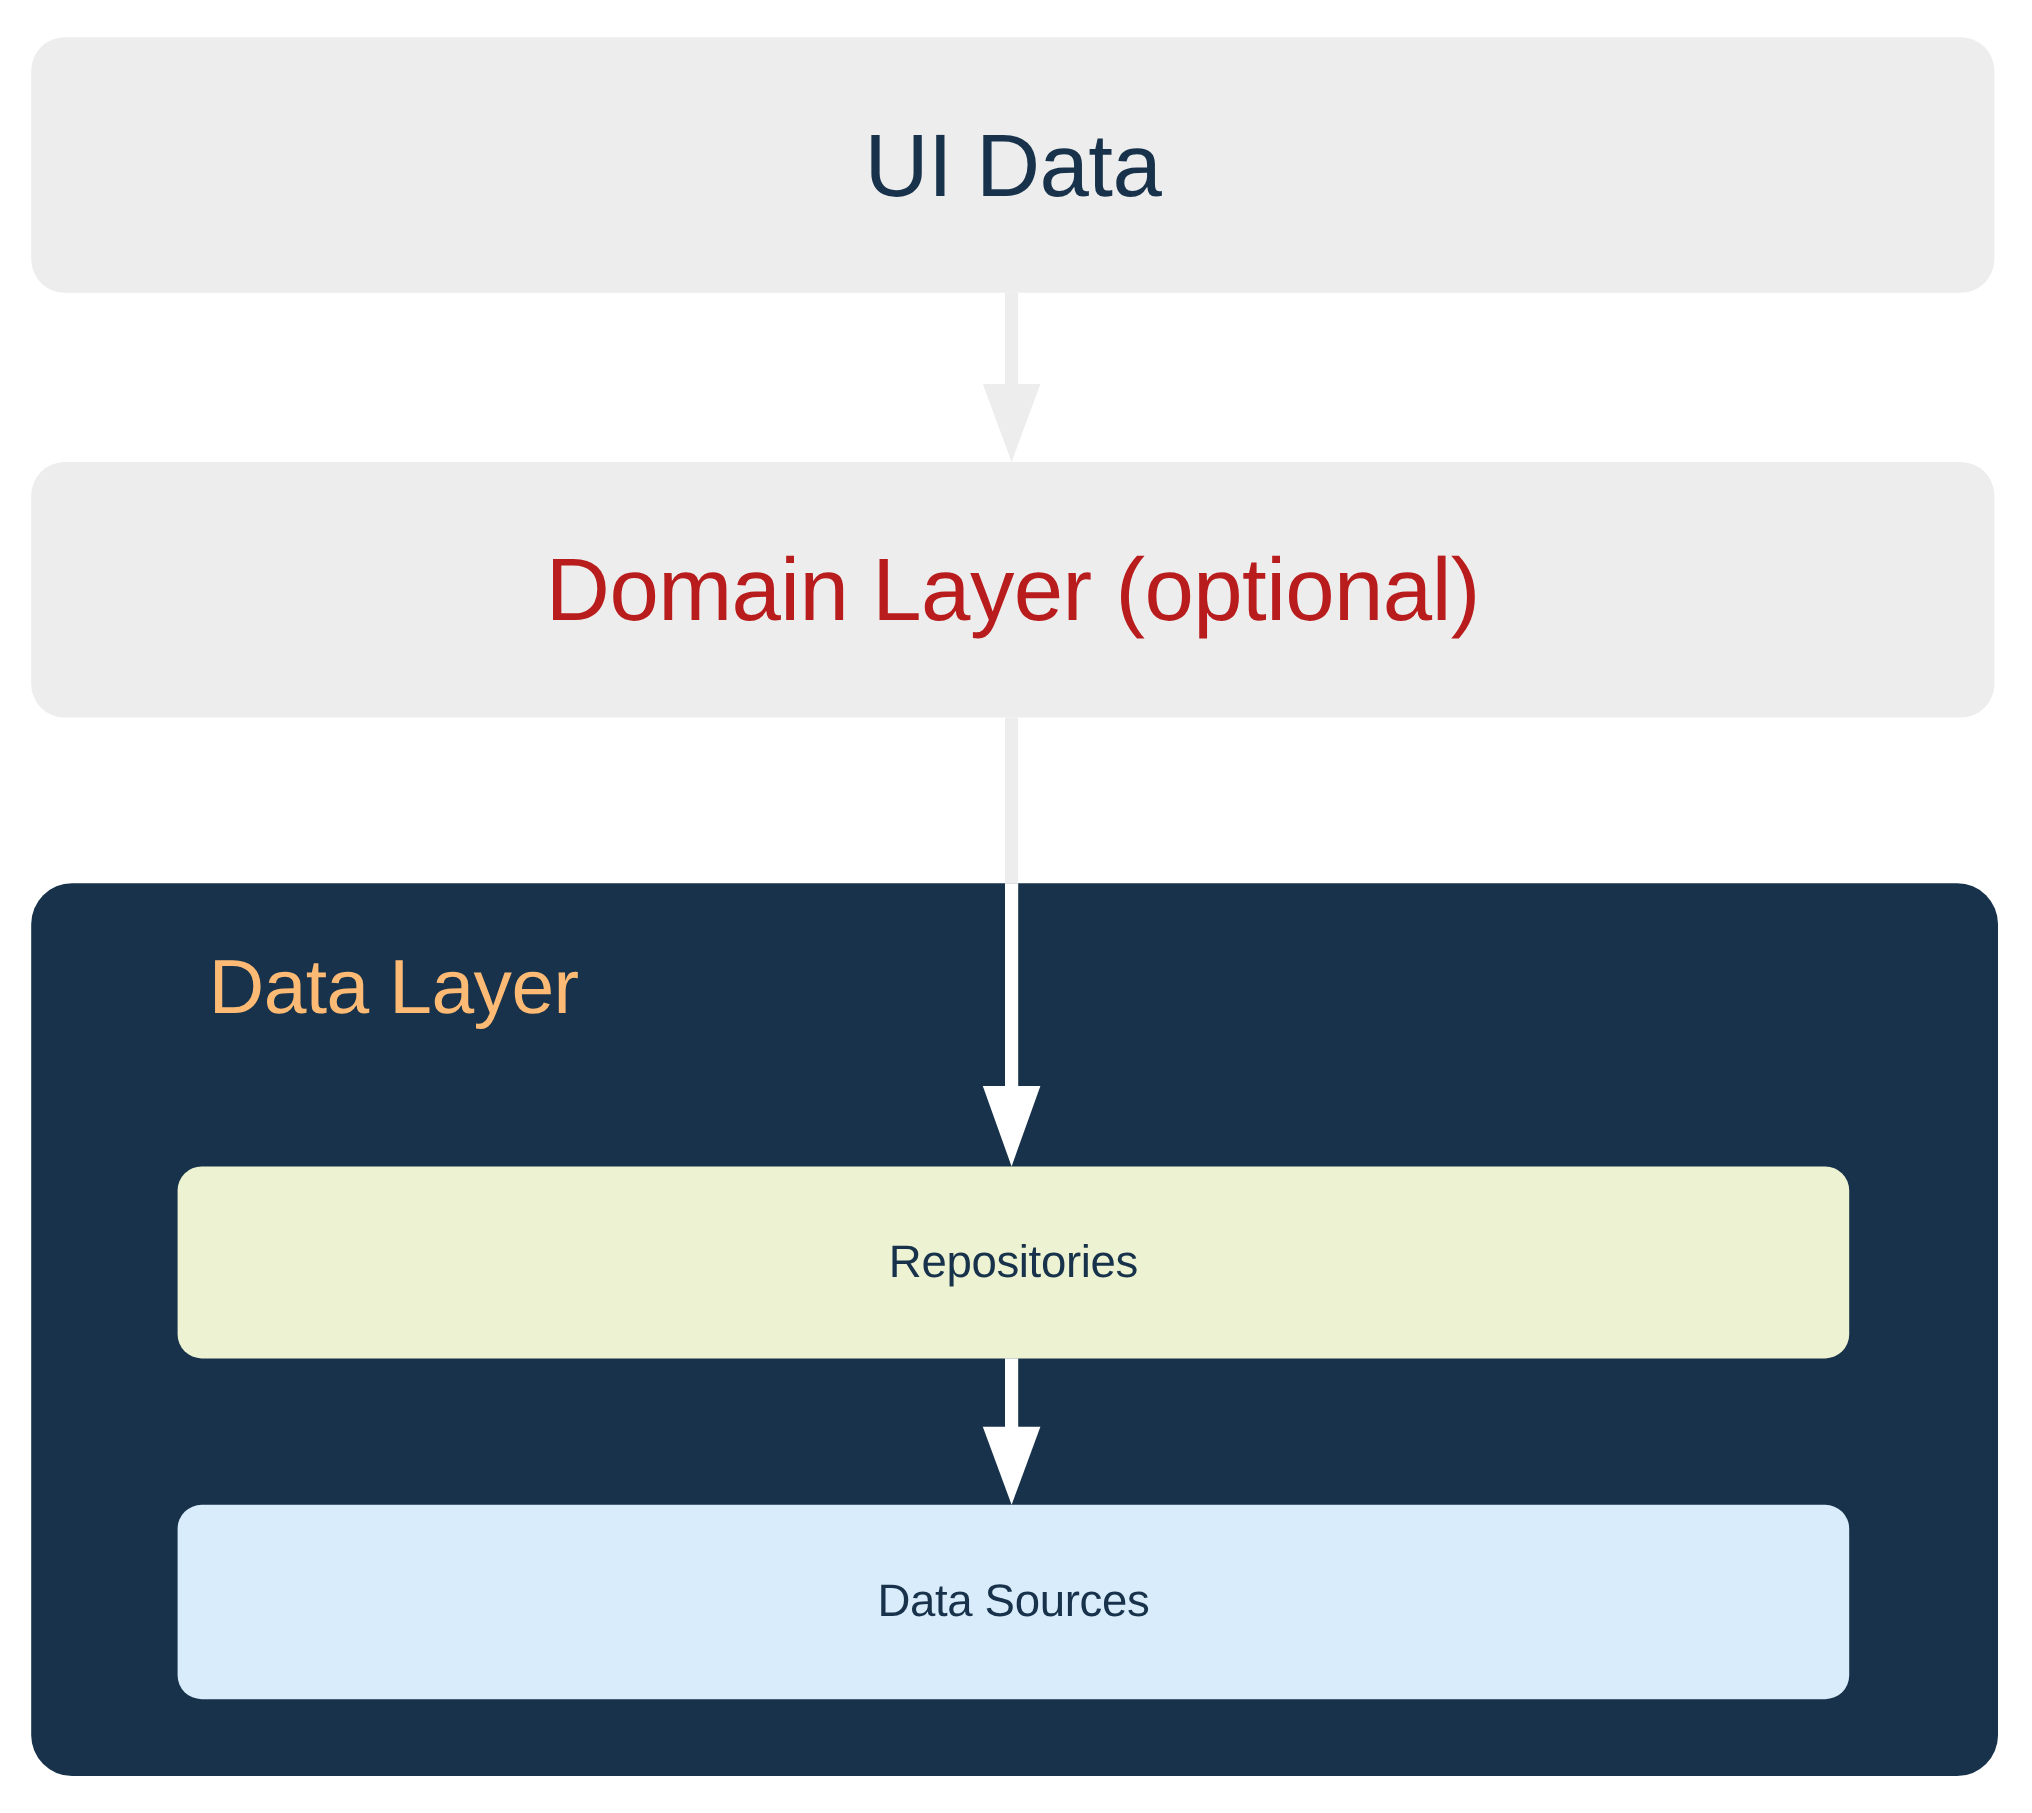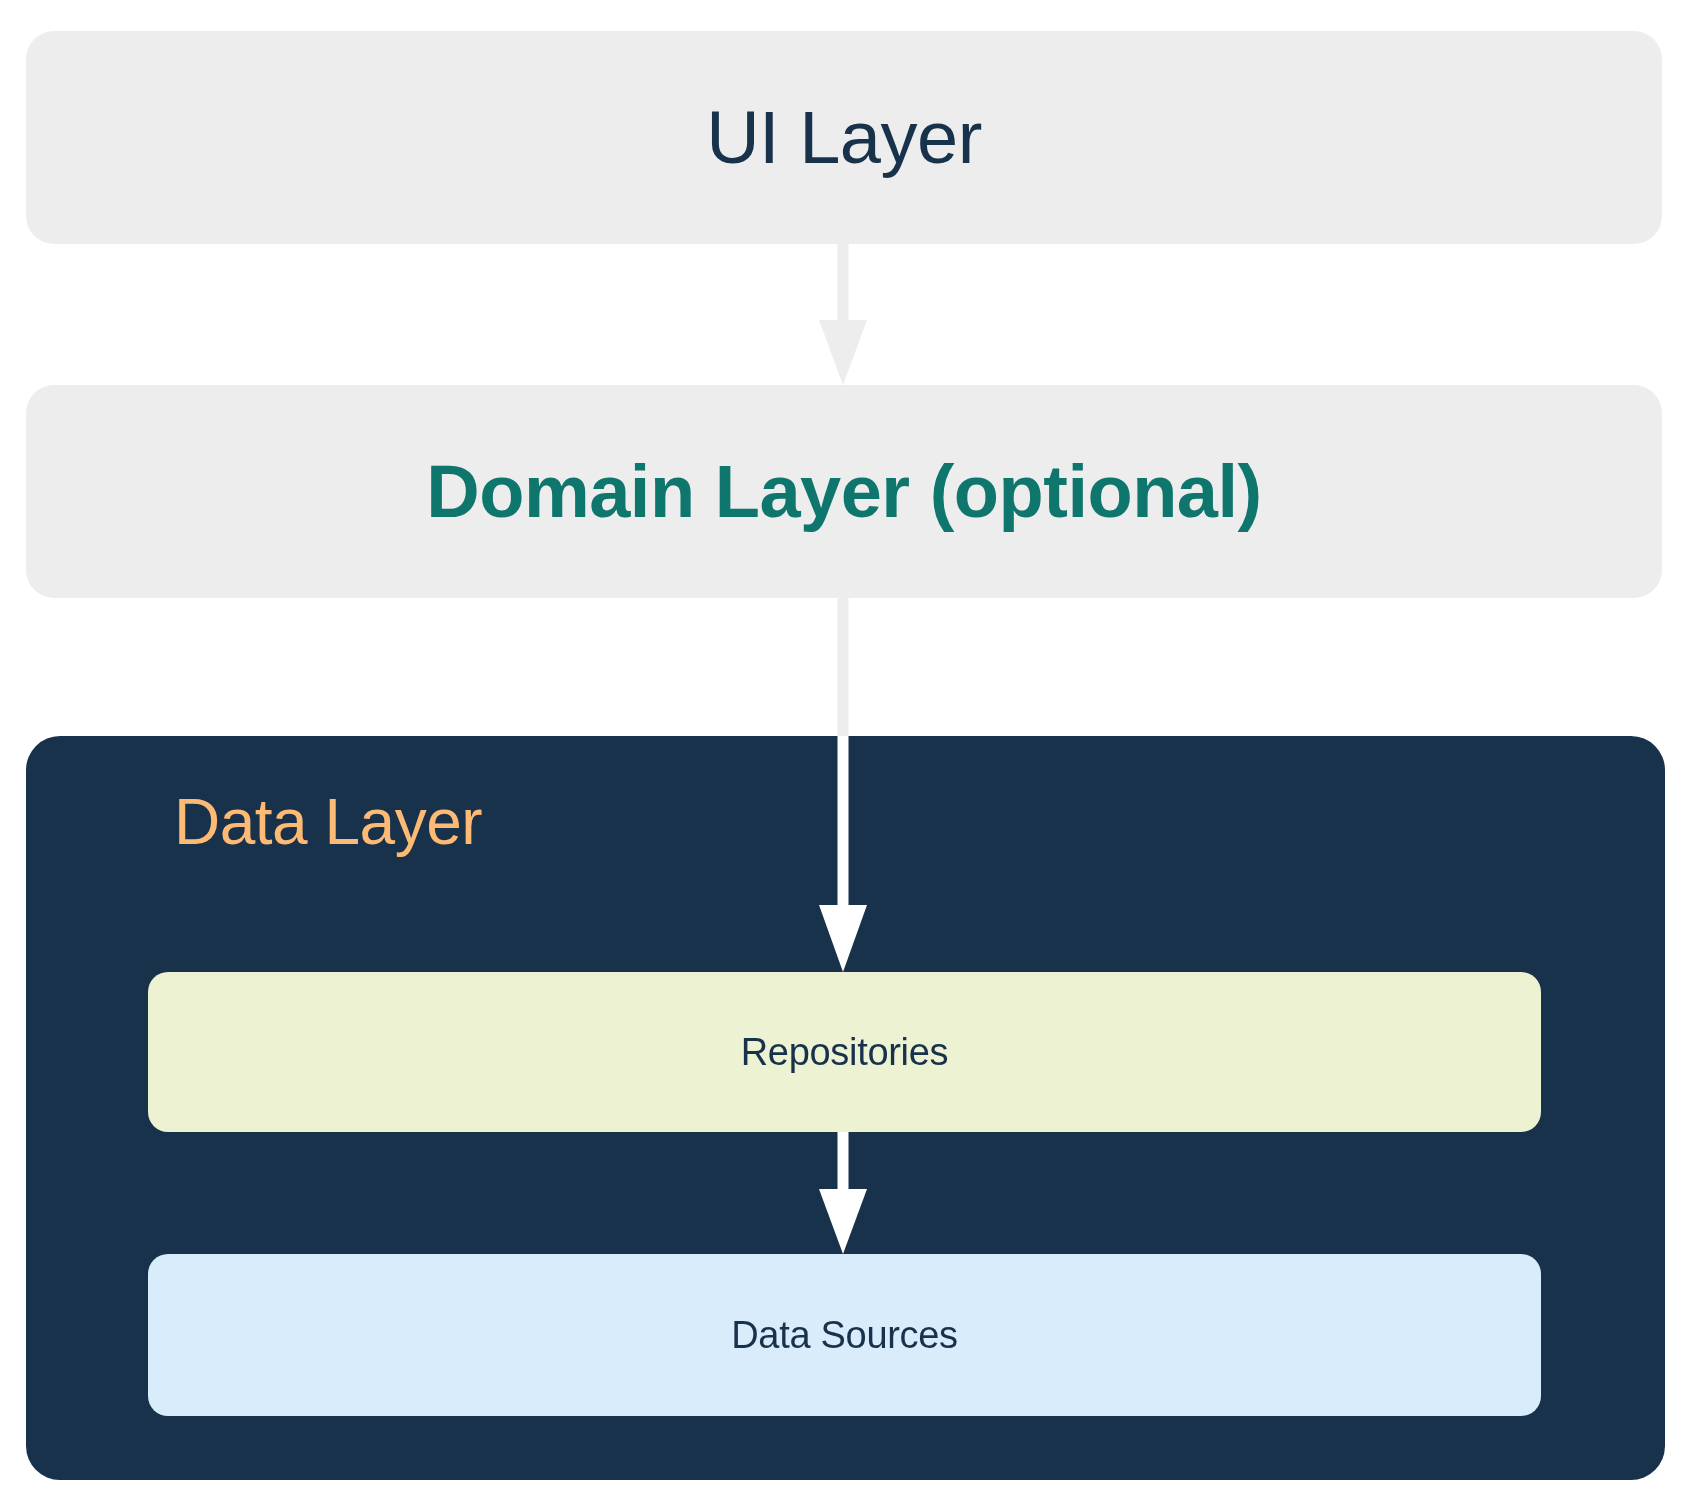--- a/index.html
+++ b/index.html
@@ -53,23 +53,23 @@
   
   #domain-layer-box {
     left: 26px;
     top: 385px;
     width: 1636px;
     height: 213px;
     background: #ededed;
     border-radius: 28px;
   }
   #domain-layer-box .layer-label {
-    color: #0f766e;
+    color: #b91c1c;
     font-size: 74px;
-    font-weight: 700;
+    font-weight: 400;
     letter-spacing: -0.5px;
   }
 
   
   #data-layer-box {
     position: absolute;
     left: 26px;
     top: 736px;
     width: 1639px;
     height: 744px;
@@ -205,21 +205,21 @@
     top: 57px;
     border-top: 65px solid #ffffff;
   }
 </style>
 </head>
 <body>
 
 <div id="diagram-root">
 
   <div class="layer-box" id="ui-layer-box">
-    <span class="layer-label">UI Layer</span>
+    <span class="layer-label">UI Data</span>
   </div>
 
   <div class="arrow" id="arrow-ui-to-domain">
     <span class="arrow-stem"></span>
     <span class="arrow-head"></span>
   </div>
 
   <div class="layer-box" id="domain-layer-box">
     <span class="layer-label">Domain Layer (optional)</span>
   </div>

